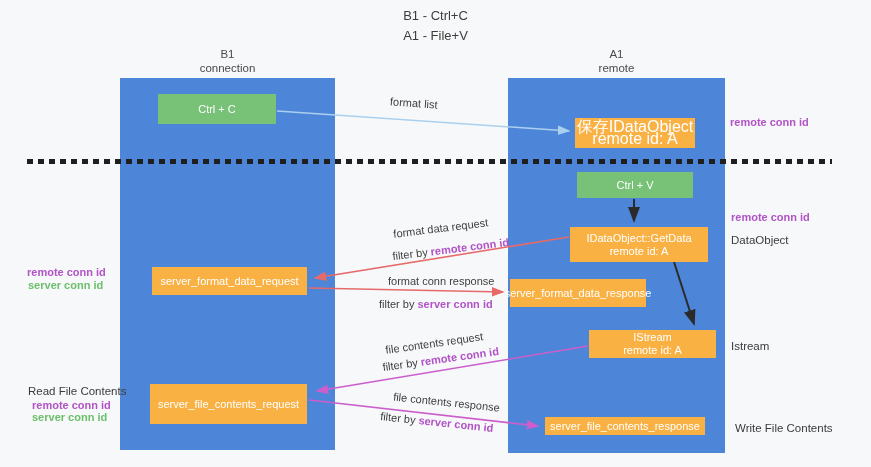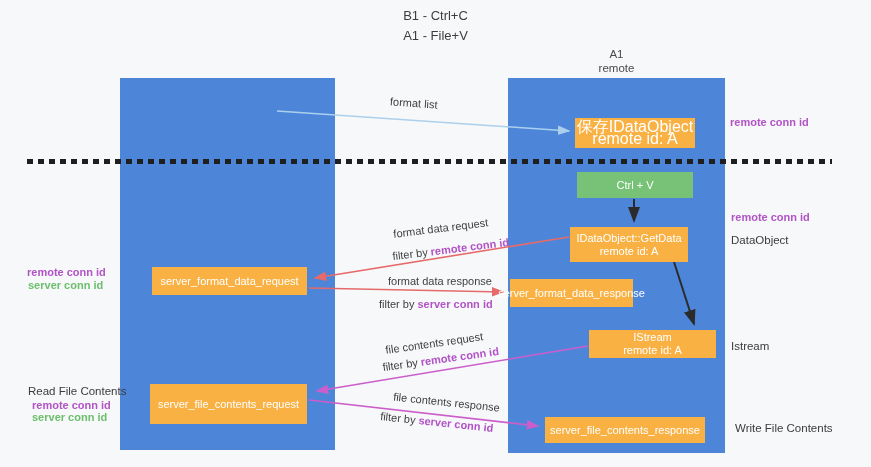--- a/index.html
+++ b/index.html
@@ -46,20 +46,24 @@
 </head>
 <body>
 
 <div id="canvas">
 
   <div class="abs title">
     <div>B1 - Ctrl+C</div>
     <div>A1 - File+V</div>
   </div>
 
+  <div class="abs lane-header" style="left:120px;width:215px;">
+    <div>B1</div>
+    <div>connection</div>
+  </div>
   <div class="abs lane-header" style="left:508px;width:217px;">
     <div>A1</div>
     <div>remote</div>
   </div>
 
   <div class="abs lane lane-b1"></div>
   <div class="abs lane lane-a1"></div>
 
   <svg class="overlay" width="871" height="467" viewBox="0 0 871 467">
     <defs>
@@ -80,64 +84,67 @@
     <line x1="634" y1="199" x2="634" y2="221" stroke="#2b2b2b" stroke-width="2" marker-end="url(#mBlack)"></line>
     <line x1="674" y1="262" x2="694" y2="324" stroke="#2b2b2b" stroke-width="2" marker-end="url(#mBlack)"></line>
     <line x1="569" y1="237" x2="315" y2="278" stroke="#e66a6a" stroke-width="1.6" marker-end="url(#mRed)"></line>
     <line x1="309" y1="288" x2="503" y2="292" stroke="#e66a6a" stroke-width="1.6" marker-end="url(#mRed)"></line>
     <line x1="588" y1="346" x2="317" y2="391" stroke="#cc5ecc" stroke-width="1.6" marker-end="url(#mMag)"></line>
     <line x1="309" y1="400" x2="538" y2="426" stroke="#cc5ecc" stroke-width="1.6" marker-end="url(#mMag)"></line>
   </svg>
 
   <div class="abs dashed"></div>
 
+  <div class="abs box green" style="left:158px;top:94px;width:118px;height:30px;">
+    <div>Ctrl + C</div>
+  </div>
 
   <div class="abs box orange" style="left:575px;top:118px;width:120px;height:30px;font-size:16px;line-height:12px;">
     <div>保存IDataObject</div>
     <div>remote id: A</div>
   </div>
 
   <div class="abs box green" style="left:577px;top:172px;width:116px;height:26px;">
     <div>Ctrl + V</div>
   </div>
 
-  <div class="abs box orange" style="left:570px;top:227px;width:118px;height:35px;">
+  <div class="abs box orange" style="left:570px;top:227px;width:138px;height:35px;">
     <div>IDataObject::GetData</div>
     <div>remote id: A</div>
   </div>
 
   <div class="abs box orange" style="left:152px;top:267px;width:155px;height:28px;">
     <div>server_format_data_request</div>
   </div>
 
-  <div class="abs box orange" style="left:510px;top:279px;width:123px;height:28px;">
+  <div class="abs box orange" style="left:510px;top:279px;width:136px;height:28px;">
     <div>server_format_data_response</div>
   </div>
 
   <div class="abs box orange" style="left:589px;top:330px;width:127px;height:28px;">
     <div>IStream</div>
     <div>remote id: A</div>
   </div>
 
   <div class="abs box orange" style="left:150px;top:384px;width:157px;height:40px;">
     <div>server_file_contents_request</div>
   </div>
 
-  <div class="abs box orange" style="left:545px;top:417px;width:160px;height:26px;">
+  <div class="abs box orange" style="left:545px;top:417px;width:160px;height:18px;">
     <div>server_file_contents_response</div>
   </div>
 
   <div class="abs alabel r-p4" style="left:390px;top:97px;">format list</div>
 
   <div class="abs alabel r-n7" style="left:393px;top:222px;">format data request</div>
   <div class="abs alabel r-n7" style="left:392px;top:243px;">
     <span>filter by</span><span class="pp">remote conn id</span>
   </div>
 
-  <div class="abs alabel" style="left:388px;top:275px;">format data response</div>
+  <div class="abs alabel" style="left:388px;top:275px;">format conn response</div>
   <div class="abs alabel" style="left:379px;top:298px;">
     <span>filter by</span><span class="pp">server conn id</span>
   </div>
 
   <div class="abs alabel r-n8" style="left:385px;top:337px;">file contents request</div>
   <div class="abs alabel r-n8" style="left:382px;top:353px;">
     <span>filter by</span><span class="pp">remote conn id</span>
   </div>
 
   <div class="abs alabel r-p6" style="left:393px;top:396px;">file contents response</div>

